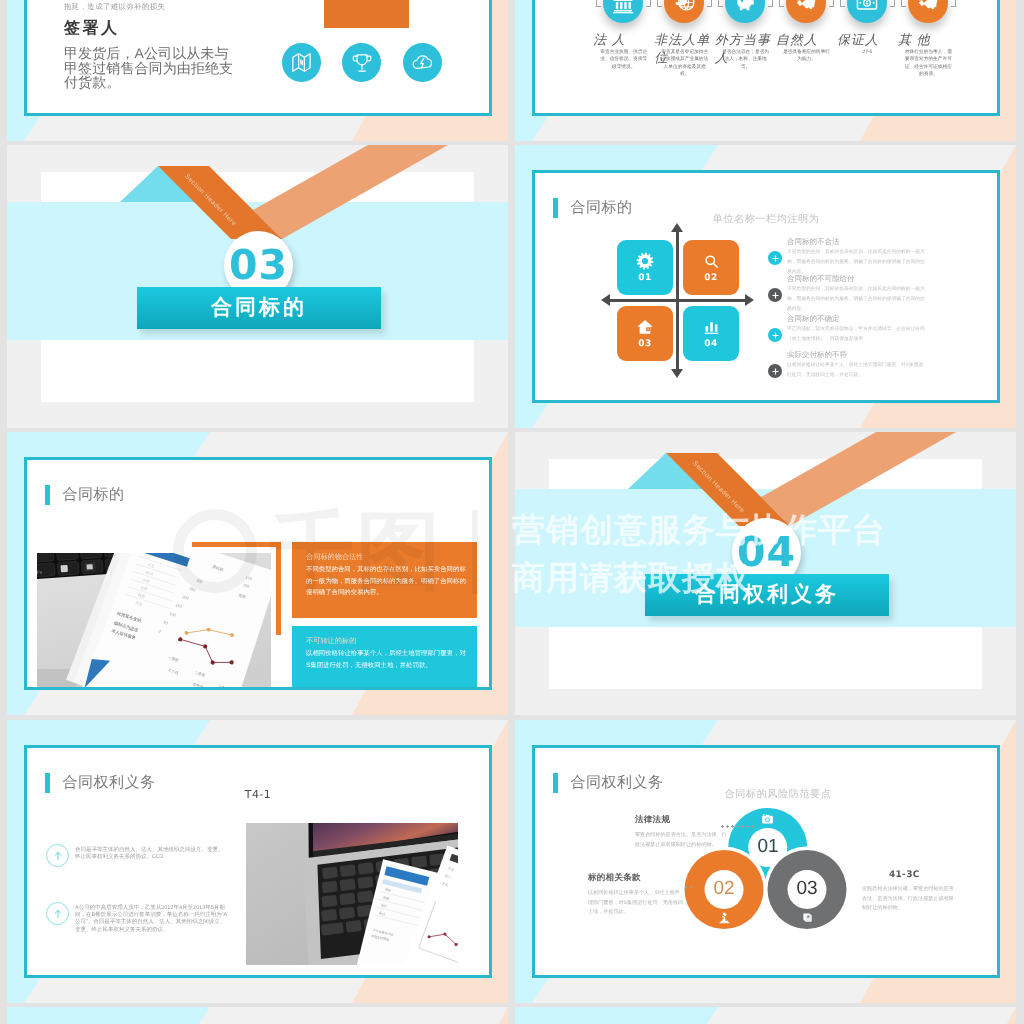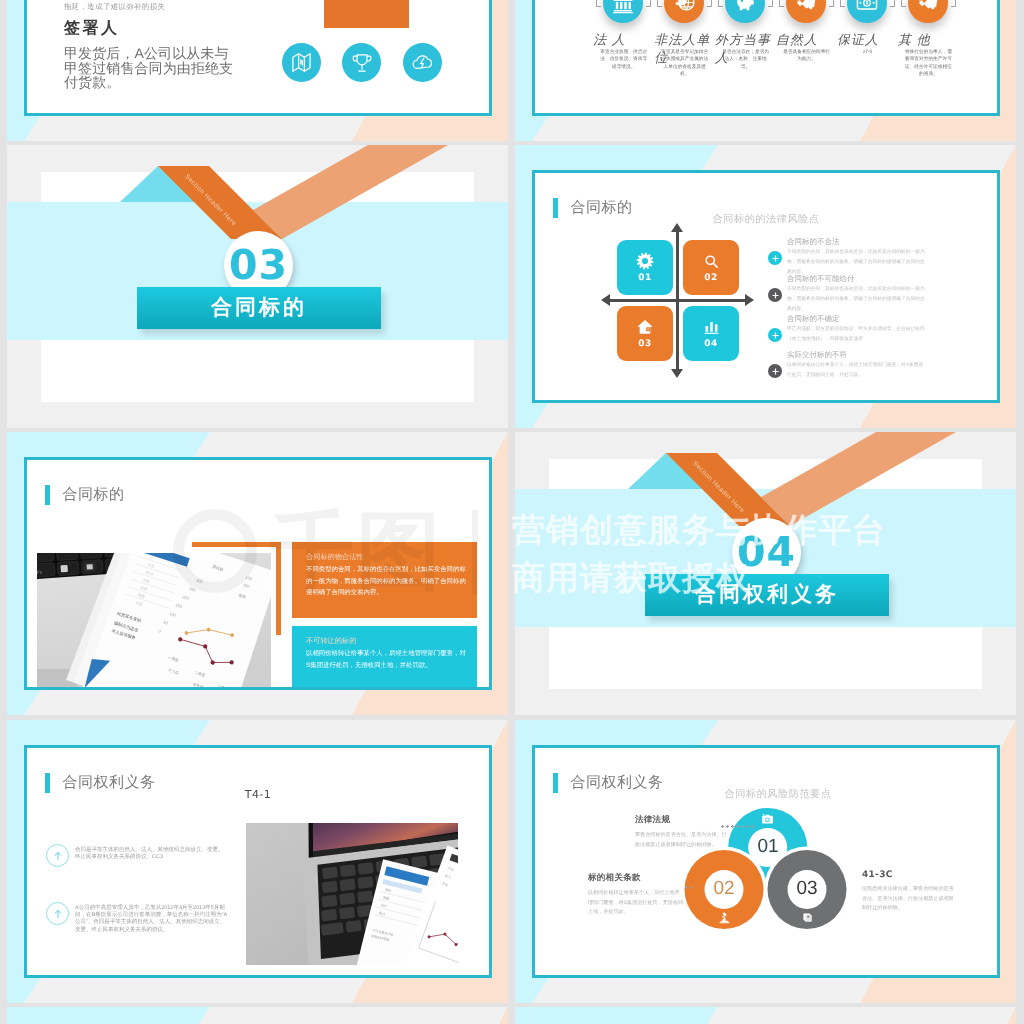--- a/index.html
+++ b/index.html
@@ -98,21 +98,21 @@
            border:1px solid #8edfe9;display:flex;align-items:center;justify-content:center;}
   .ar-txt{position:absolute;left:29px;top:3px;width:153px;font-size:5.5px;line-height:7.2px;color:#9c9c9c;
           word-break:break-all;}
 
   
   .rings{position:absolute;left:0;top:0;width:462px;height:227px;}
   .rnum{position:absolute;font-family:"Liberation Sans",sans-serif;font-size:19px;width:38px;text-align:center;line-height:19px;}
   .ricon{position:absolute;display:block;}
   .rcap{position:absolute;}
   .rcap-h{font-size:8.5px;font-weight:bold;color:#5a5a5a;letter-spacing:.3px;}
-  .rcap-h3{font-family:"DejaVu Sans",sans-serif;font-size:9px;}
+  .rcap-h3{font-family:"DejaVu Sans",sans-serif;font-size:9px;margin-left:27px;}
   .rcap-t{margin-top:5px;font-size:5.1px;line-height:9.5px;color:#b0b0b0;word-break:break-all;}
   .rdots{position:absolute;width:34px;height:3px;
      background:radial-gradient(circle at 1.5px 1.5px,#9d9d9d 1.2px,transparent 1.3px);
      background-size:5px 3px;}
 
   
   .pt-col{position:absolute;top:97px;width:61px;}
   .pt-circ{position:absolute;left:10px;top:0;width:40px;height:40px;border-radius:50%;
            display:flex;align-items:center;justify-content:center;
            box-shadow:0 6px 9px rgba(0,0,0,.22);}
@@ -287,21 +287,21 @@
 
 <div class="card" style="left:515px;top:145px;">
   <div class="wedge-cyan"></div>
   <div class="wedge-peach"></div>
   <div class="slide">
    <div class="slide-inner">
     <div class="sl-head">
       <span class="sl-bar"></span>
       <span class="sl-titletext">合同标的</span>
     </div>
-    <div class="sub-title" style="top:40px;">合同标的的法律风险点</div>
+    <div class="sub-title" style="top:40px;">单位名称一栏均注明为</div>
     <div class="quad-axis-v"></div>
     <div class="quad-axis-h"></div>
     <div class="qbox" style="left:82px;top:67px;background:#1fc7dd;">
       <svg class="qicon" viewBox="0 0 24 24" width="18" height="18" fill="#fff">
         <path fill-rule="evenodd" d="M23.20 12.23 L22.88 14.67 L20.26 14.40 L19.54 16.14 L21.58 17.80 L20.08 19.75 L17.95 18.21 L16.46 19.36 L17.40 21.81 L15.12 22.76 L14.05 20.35 L12.18 20.60 L11.77 23.20 L9.33 22.88 L9.60 20.26 L7.86 19.54 L6.20 21.58 L4.25 20.08 L5.79 17.95 L4.64 16.46 L2.19 17.40 L1.24 15.12 L3.65 14.05 L3.40 12.18 L0.80 11.77 L1.12 9.33 L3.74 9.60 L4.46 7.86 L2.42 6.20 L3.92 4.25 L6.05 5.79 L7.54 4.64 L6.60 2.19 L8.88 1.24 L9.95 3.65 L11.82 3.40 L12.23 0.80 L14.67 1.12 L14.40 3.74 L16.14 4.46 L17.80 2.42 L19.75 3.92 L18.21 6.05 L19.36 7.54 L21.81 6.60 L22.76 8.88 L20.35 9.95 L20.60 11.82 Z M12 7.9a4.1 4.1 0 1 0 0 8.2 4.1 4.1 0 0 0 0-8.2z"></path>
       </svg>
       <span class="qnum">01</span>
     </div>
     <div class="qbox" style="left:148px;top:67px;background:#e97b2b;">
       <svg class="qicon" viewBox="0 0 24 24" width="17" height="17" fill="none" stroke="#fff" stroke-width="2.2" stroke-linecap="round">

